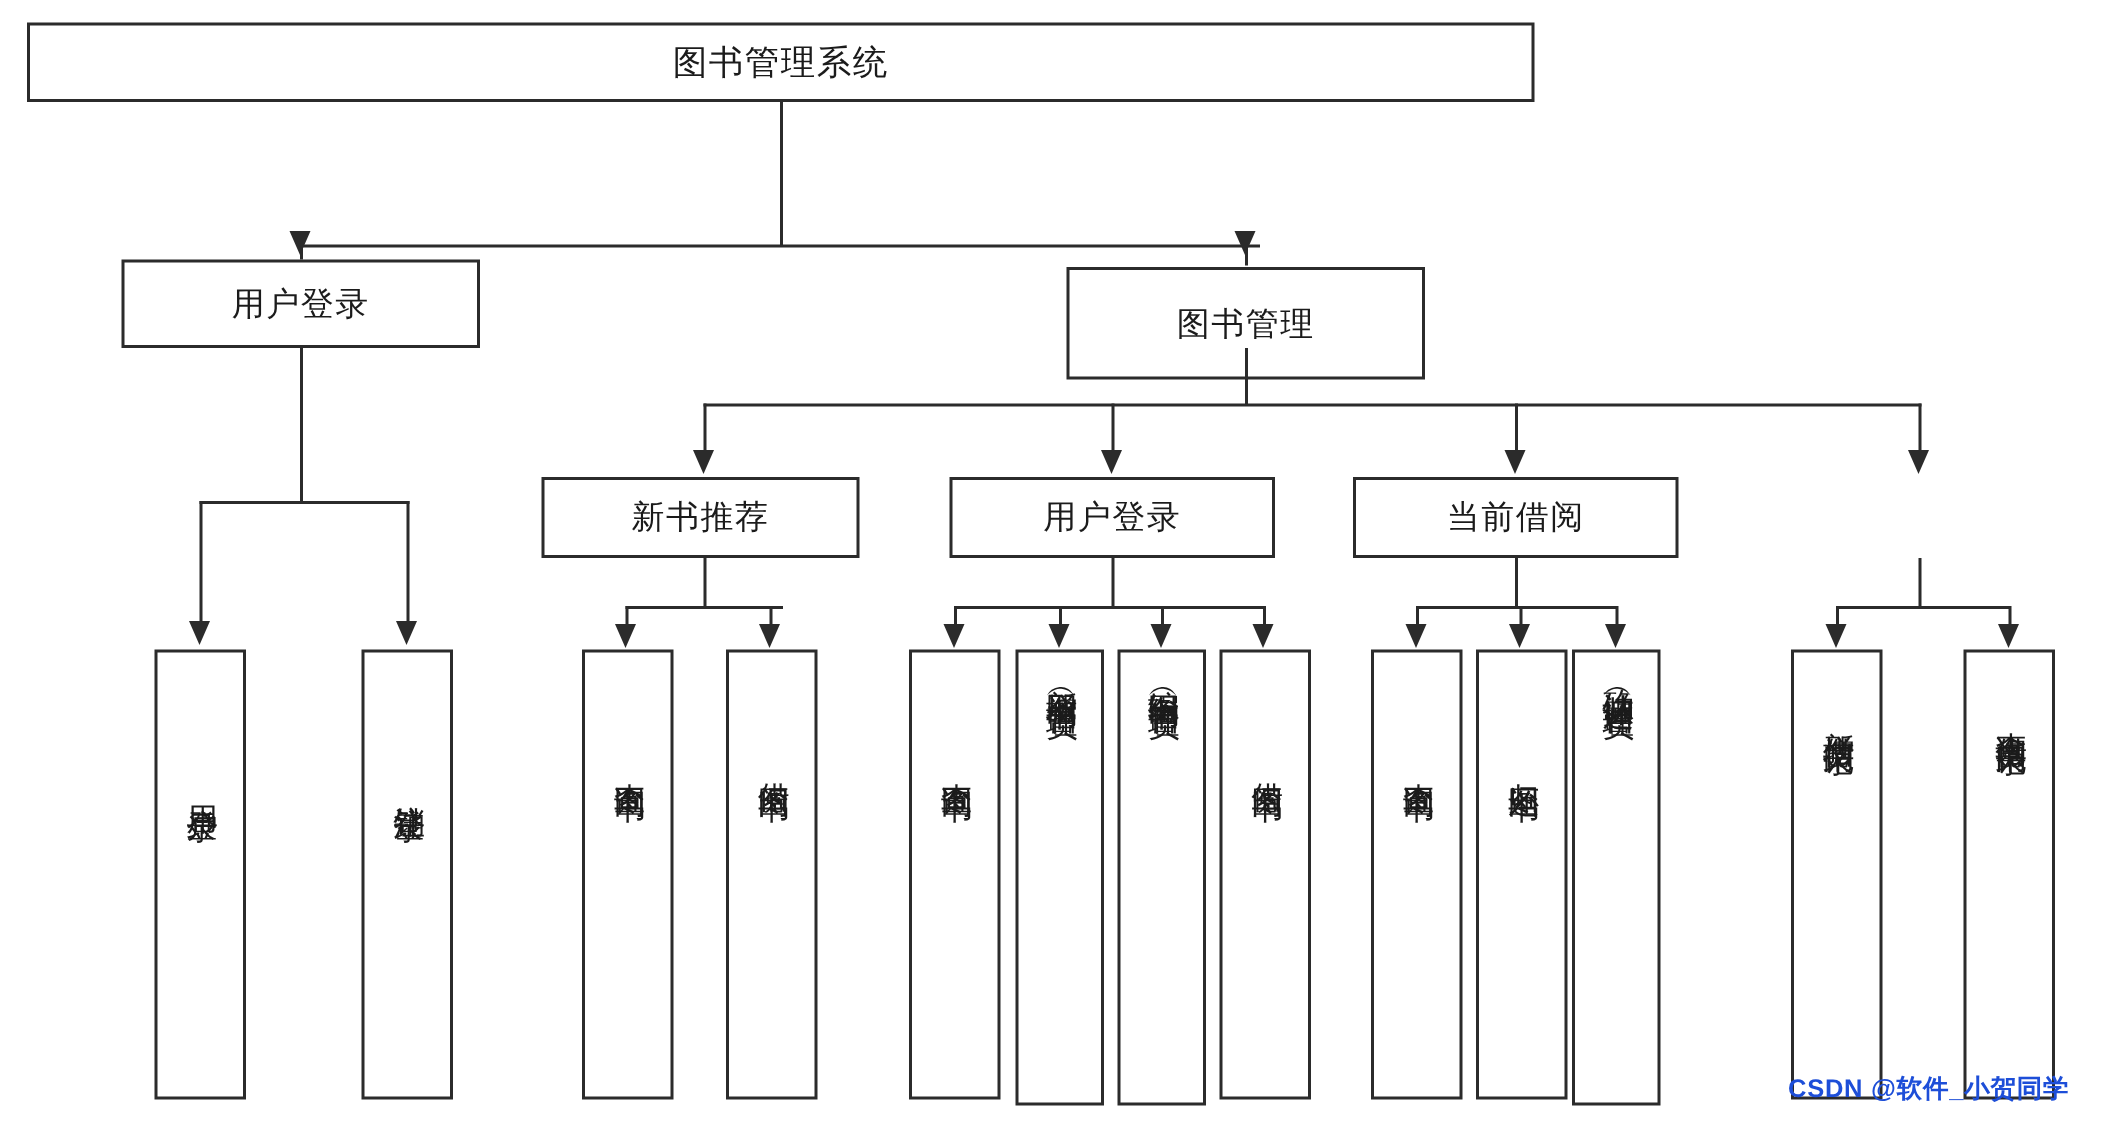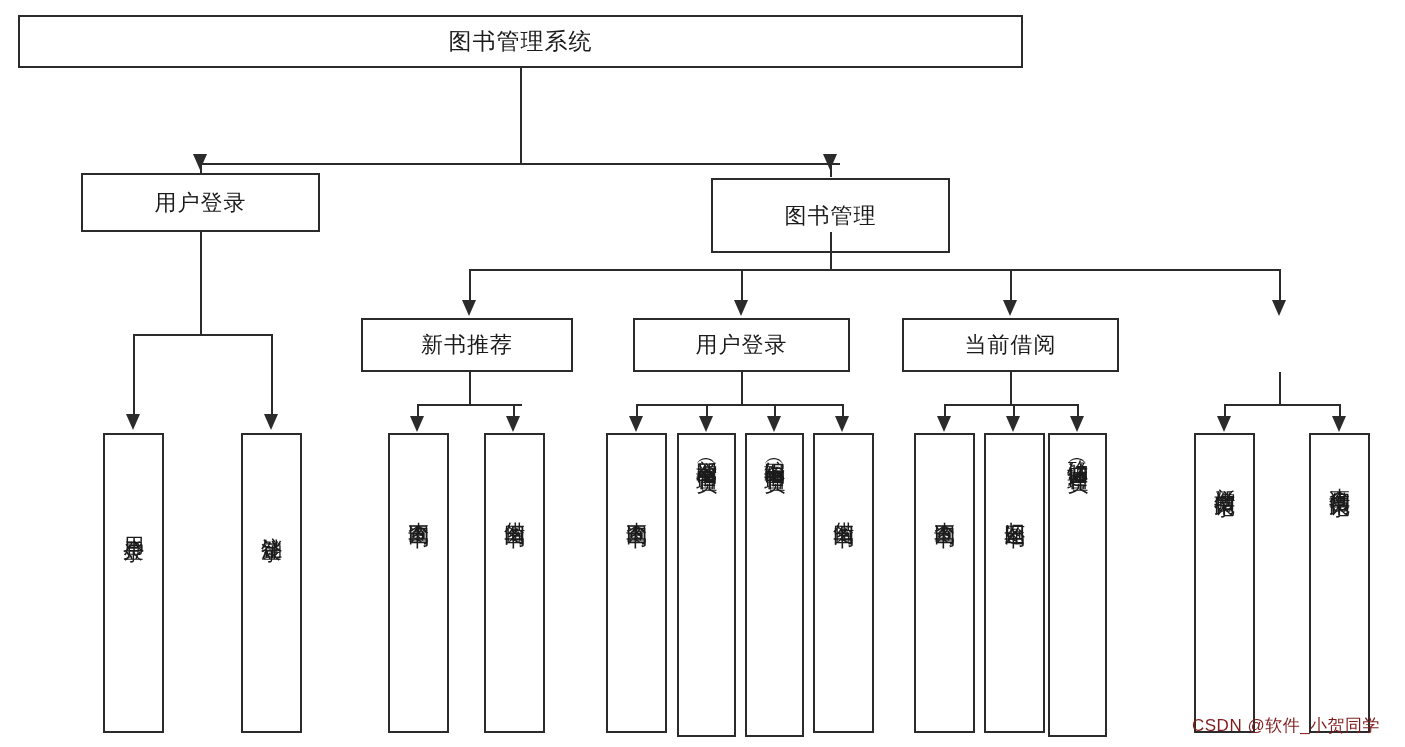--- a/index.html
+++ b/index.html
@@ -56,23 +56,24 @@
     width:0;height:0;
     border-left:7px solid transparent;
     border-right:7px solid transparent;
     border-top:16px solid #2b2b2b;
   }
 
   
   .watermark{
     position:absolute;
     font-size:17px;
-    color:#7f1d1d;
+    color:#1d4ed8;
     white-space:nowrap;
     letter-spacing:0.5px;
+    font-weight:bold;
   }
 </style>
 </head>
 <body>
 
 <div id="stage">
 
   <div class="box root" style="left:18px;top:15px;width:1005px;height:53px;">
     <span class="label">图书管理系统</span>
   </div>

